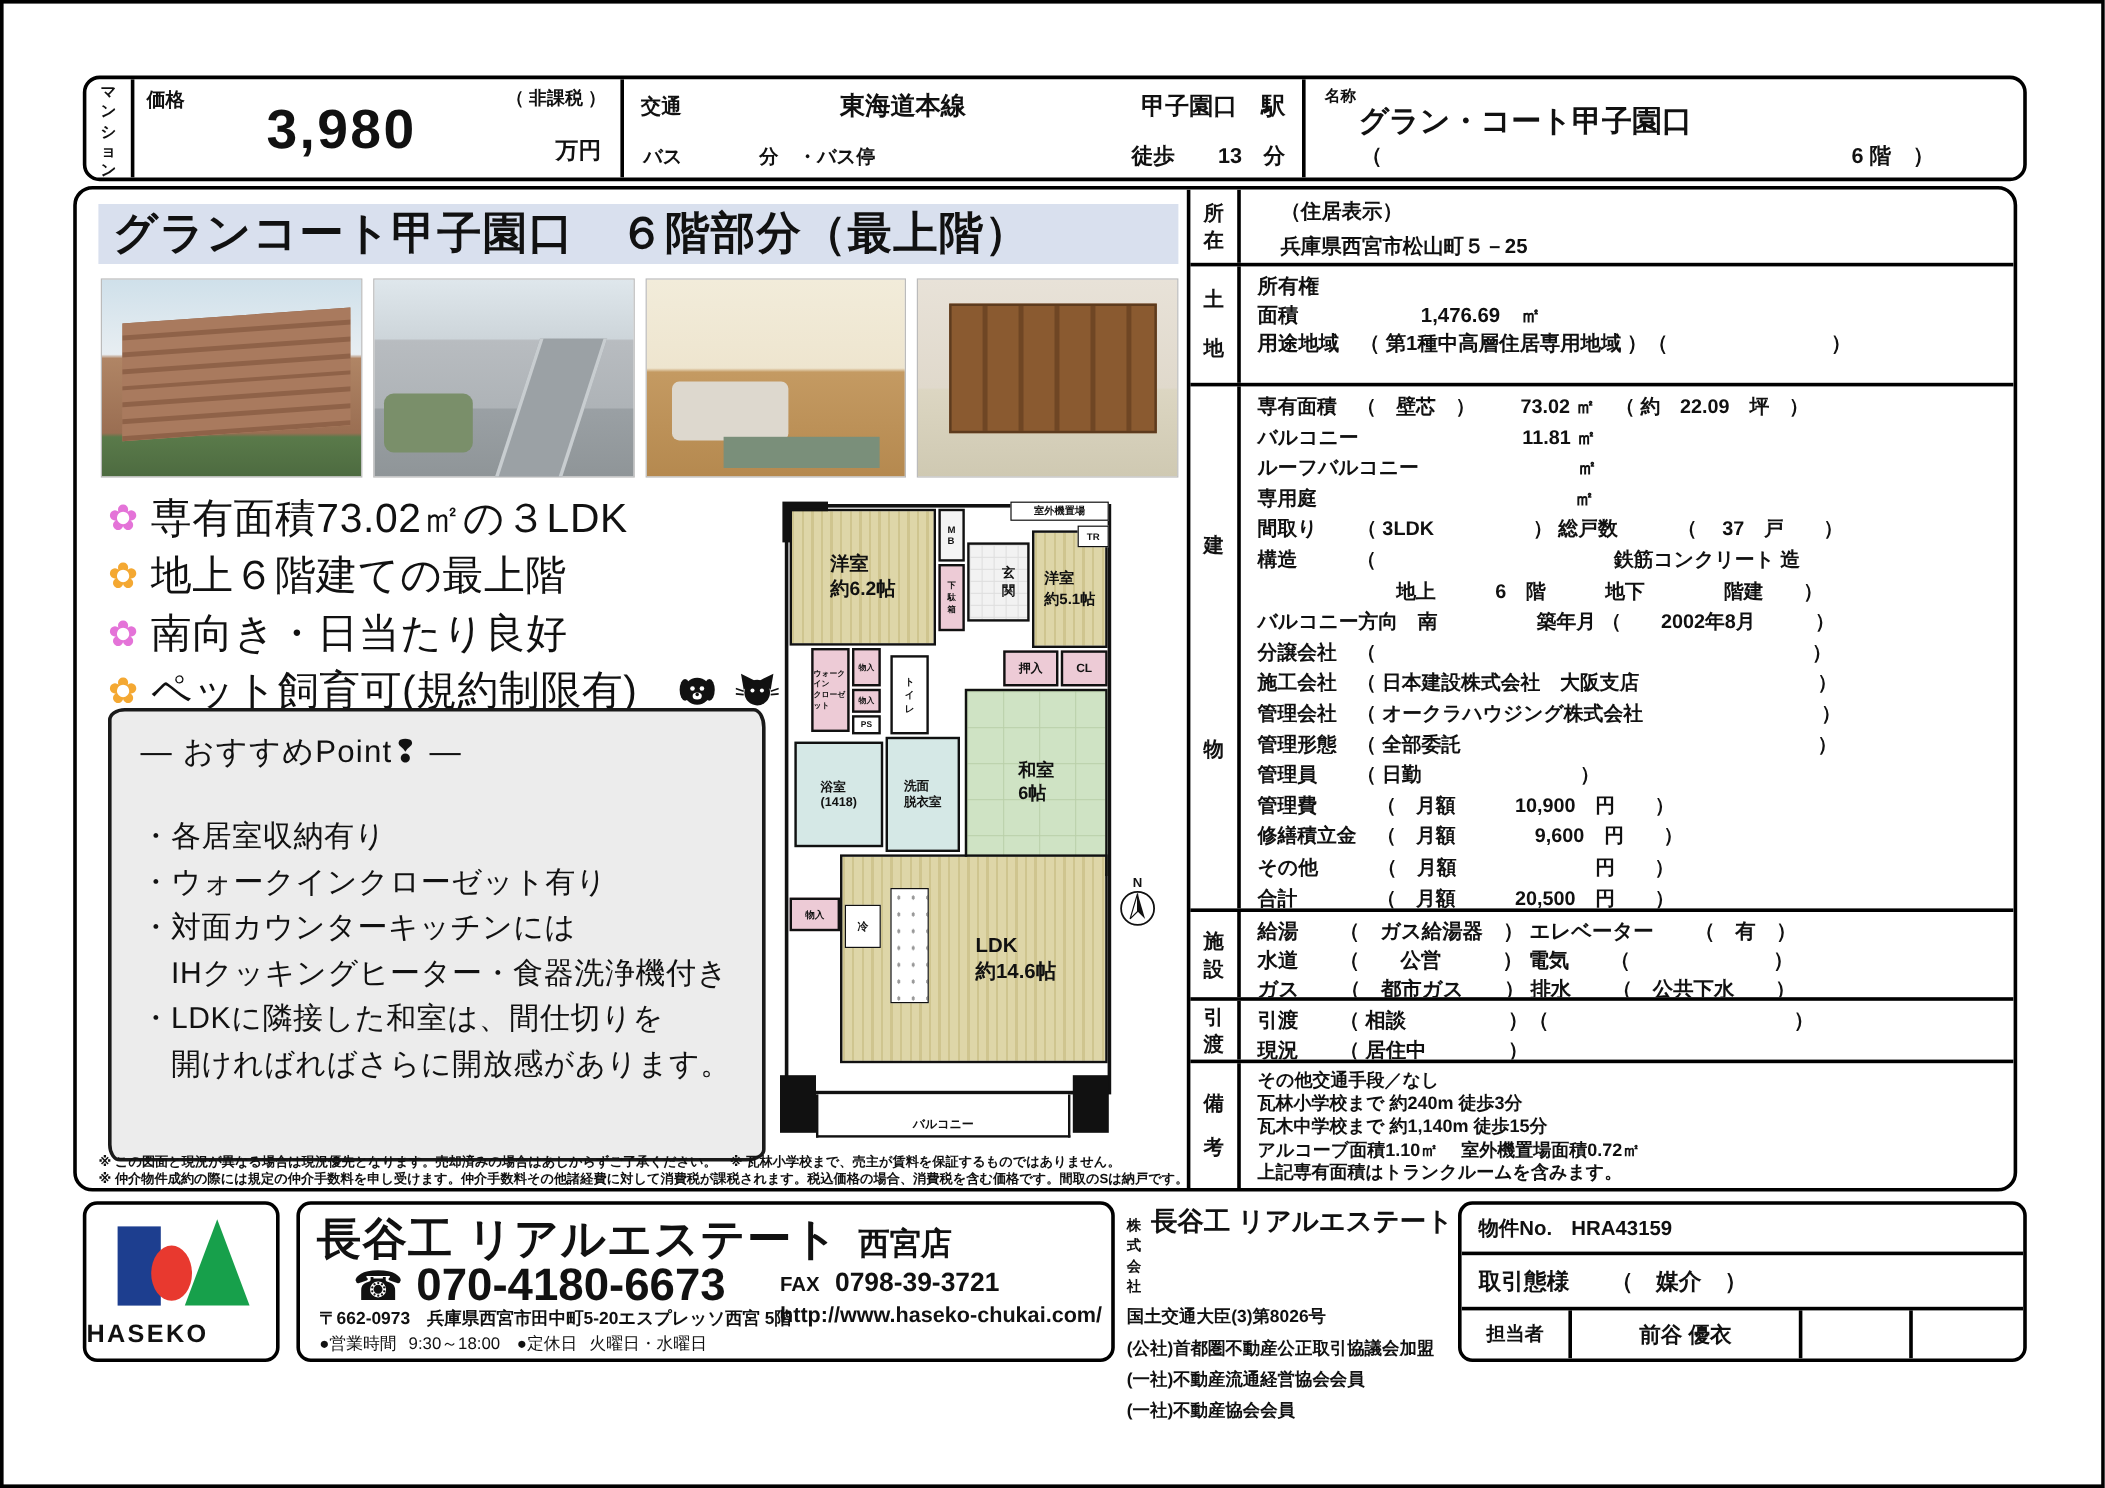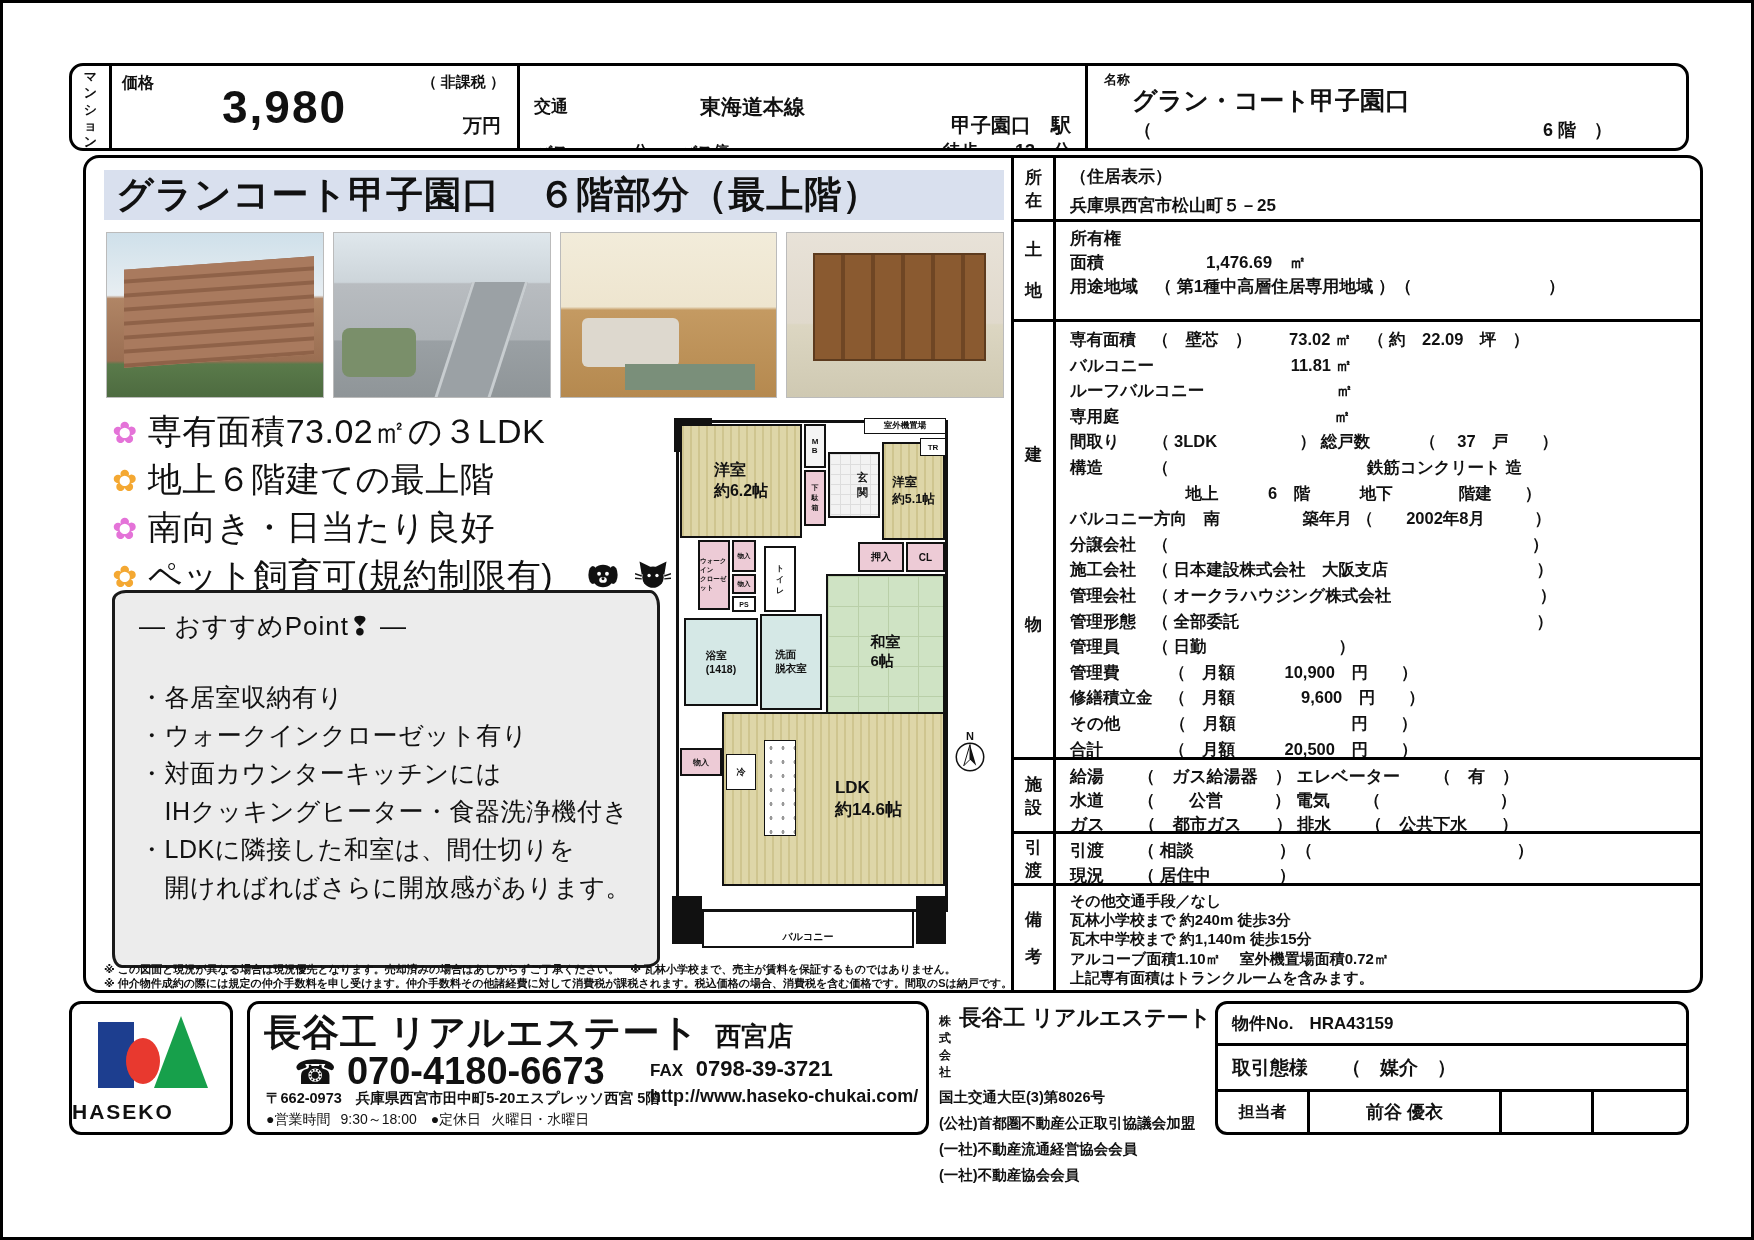--- a/index.html
+++ b/index.html
@@ -14,31 +14,31 @@
   .price-cell { width:405px; position:relative; }
   .price-label { position:absolute; left:10px; top:7px; font-size:16px; font-weight:bold; }
   .price-tax { position:absolute; right:12px; top:7px; font-size:15px; font-weight:bold; }
   .price-value { position:absolute; left:110px; top:14px; font-size:46px; font-weight:bold; letter-spacing:2px; }
   .price-unit { position:absolute; right:16px; bottom:9px; font-size:19px; font-weight:bold; }
   .hsep { border-left:3px solid #000; }
   .transport-cell { width:565px; padding:8px 14px 6px 14px; display:flex; flex-direction:column; justify-content:space-between; }
   .tr-row1 { display:grid; grid-template-columns:70px 1fr 170px; align-items:center; }
   .tr-label { font-size:17px; font-weight:bold; }
   .tr-line { font-size:21px; font-weight:bold; text-align:center; }
-  .tr-station { font-size:20px; font-weight:bold; text-align:right;margin-top:38px; }
+  .tr-station { font-size:20px; font-weight:bold; text-align:right; }
   .tr-row2 { display:flex; justify-content:space-between; align-items:flex-end; padding-left:2px; }
   .tr-bus { font-size:16px; font-weight:bold; }
   .tr-walk { font-size:18px; font-weight:bold; }
   .name-cell { flex:1; padding:5px 14px 4px 16px; display:flex; flex-direction:column; justify-content:space-between; }
   .name-label { font-size:13px; font-weight:bold; }
   .name-value { font-size:25px; font-weight:bold; margin-left:28px; margin-top:-6px; }
   .name-floor { display:flex; justify-content:space-between; font-size:18px; font-weight:bold; padding:0 60px 2px 30px; }
 
   
-  .main-box { position:absolute; left:80px; top:152px; width:1620px; height:838px; border:3px solid #000; border-radius:16px; overflow:hidden; }
+  .main-box { position:absolute; left:58px; top:152px; width:1620px; height:838px; border:3px solid #000; border-radius:16px; overflow:hidden; }
   .title-banner { position:absolute; left:18px; top:12px; width:900px; height:50px; background:var(--title_bg); font-size:37px; font-weight:bold; line-height:50px; padding-left:12px; letter-spacing:1px; }
 
   .photos { position:absolute; left:20px; top:74px; width:898px; height:166px; display:flex; gap:9px; }
   .photo { flex:1; position:relative; overflow:hidden; border:1px solid #bbb; }
   .ph1 { background:linear-gradient(180deg,#cfe0ea 0%,#e8eef2 38%,#b08565 40%,#9a6e52 78%,#5a7a4a 80%,#4d6b40 100%); }
   .ph1 .bldg { position:absolute; left:8%; top:18%; width:88%; height:60%; background:repeating-linear-gradient(180deg,#a97a5e 0 10px,#8f6248 10px 14px), #a97a5e; transform:skewY(-4deg); }
   .ph2 { background:linear-gradient(180deg,#dfe7ec 0%,#cdd5da 30%,#b8bcc0 31%,#aeb3b7 65%,#9aa0a4 66%,#8f9598 100%); }
   .ph2 .road { position:absolute; left:55%; top:30%; width:26%; height:75%; background:#9ba1a5; transform:skewX(-18deg); border-left:3px solid #c8cdd0; border-right:3px solid #c8cdd0; }
   .ph2 .green { position:absolute; left:4%; top:58%; width:34%; height:30%; background:#7a8f6a; border-radius:8px; }
   .ph3 { background:linear-gradient(180deg,#f2ecda 0%,#eee5cf 45%,#c49a62 47%,#b5894f 100%); }
@@ -61,21 +61,21 @@
 
   .disclaimer { position:absolute; left:18px; top:804px; width:912px; font-size:11px; font-weight:bold; line-height:1.3; }
 
   
   .rtable { position:absolute; left:925px; top:0; width:689px; height:832px; border-left:3px solid #000; display:flex; flex-direction:column; }
   .trow { display:flex; border-bottom:3px solid #000; }
   .trow:last-child { border-bottom:none; flex:1; }
   .tlabel { width:42px; border-right:3px solid #000; display:flex; align-items:center; justify-content:center; text-align:center; font-size:17px; font-weight:bold; }
   .tcontent { flex:1; padding:5px 8px 2px 14px; overflow:hidden; }
   .tline { font-weight:bold; }
-  .r-shozai { height:64px; } .r-shozai .tline { font-size:17px; line-height:1.7; }
+  .r-shozai { height:64px; } .r-shozai .tline { font-size:17px; line-height:1.7;margin-left:19px; }
   .r-tochi { height:100px; } .r-tochi .tline { font-size:17px; line-height:1.42; }
   .r-tatemono { height:438px; } .r-tatemono .tline { font-size:16.5px; line-height:25.6px; }
   .r-tatemono .tlabel { line-height:10; }
   .r-tochi .tlabel { line-height:2.4; }
   .r-biko .tlabel { line-height:2.2; }
   .r-shisetsu { height:74px; } .r-shisetsu .tline { font-size:17px; line-height:1.4; }
   .r-hikiwatashi { height:52px; } .r-hikiwatashi .tline { font-size:17px; line-height:1.45; }
   .r-biko .tline { font-size:15px; line-height:1.28; }
 
   

